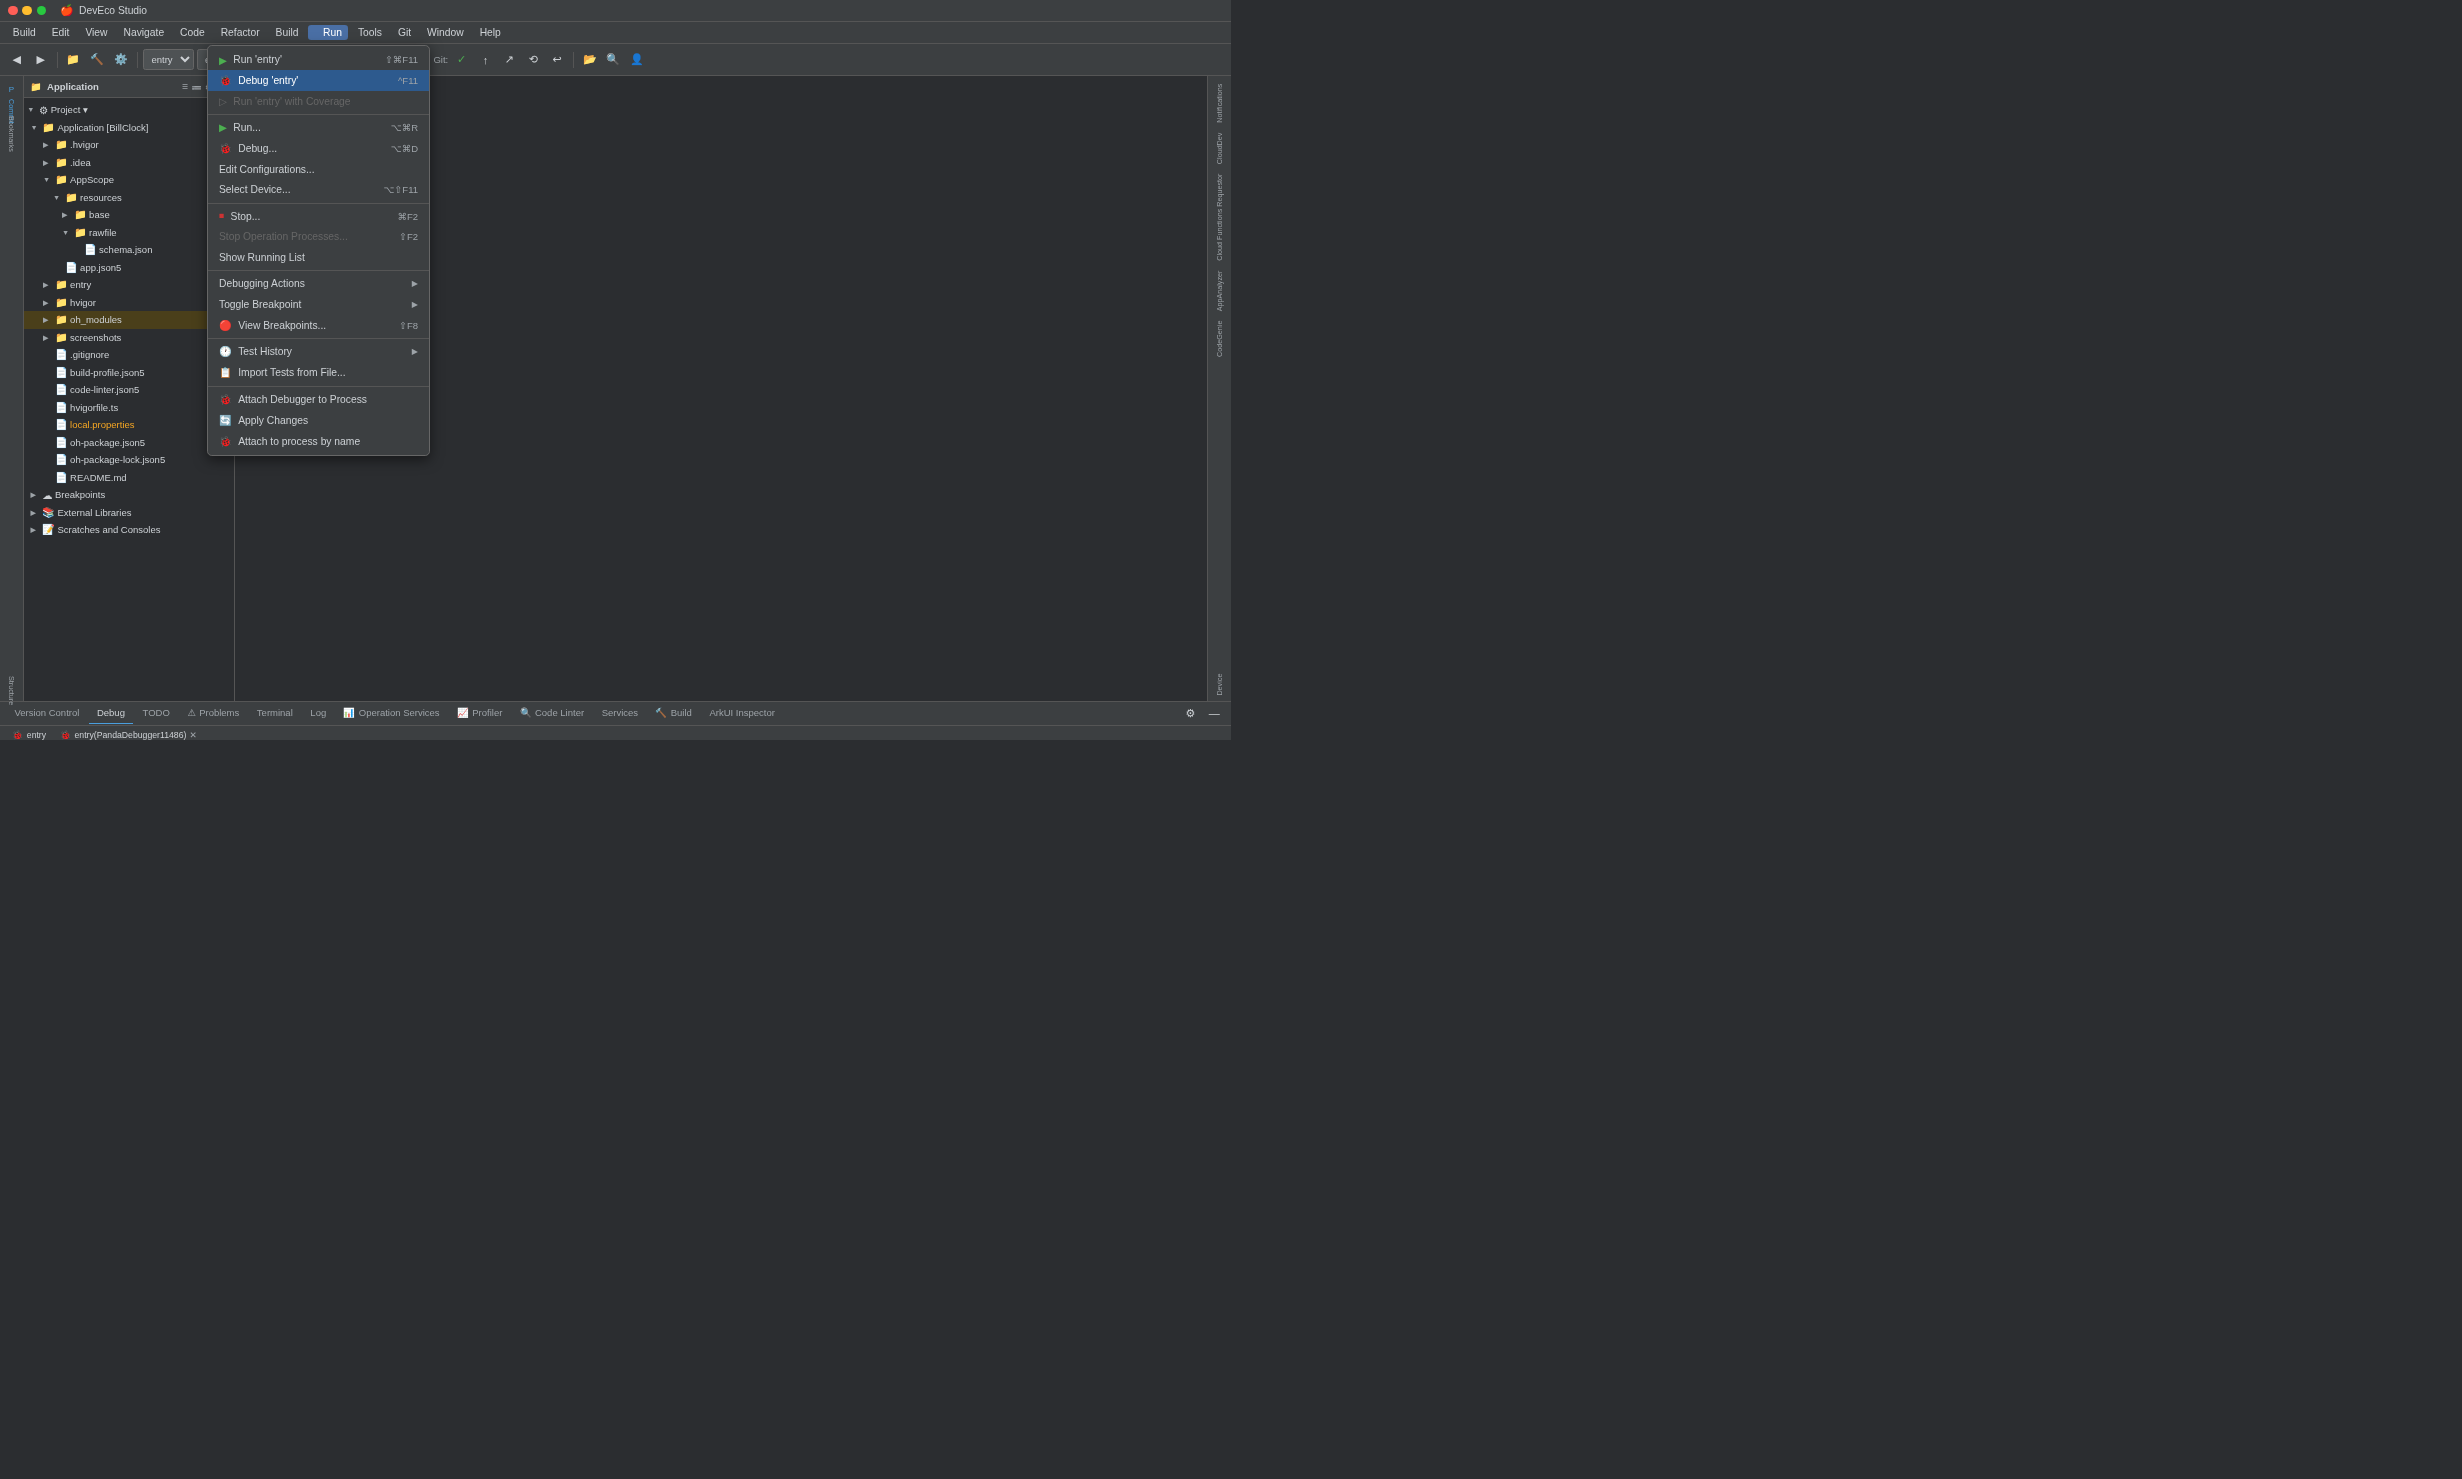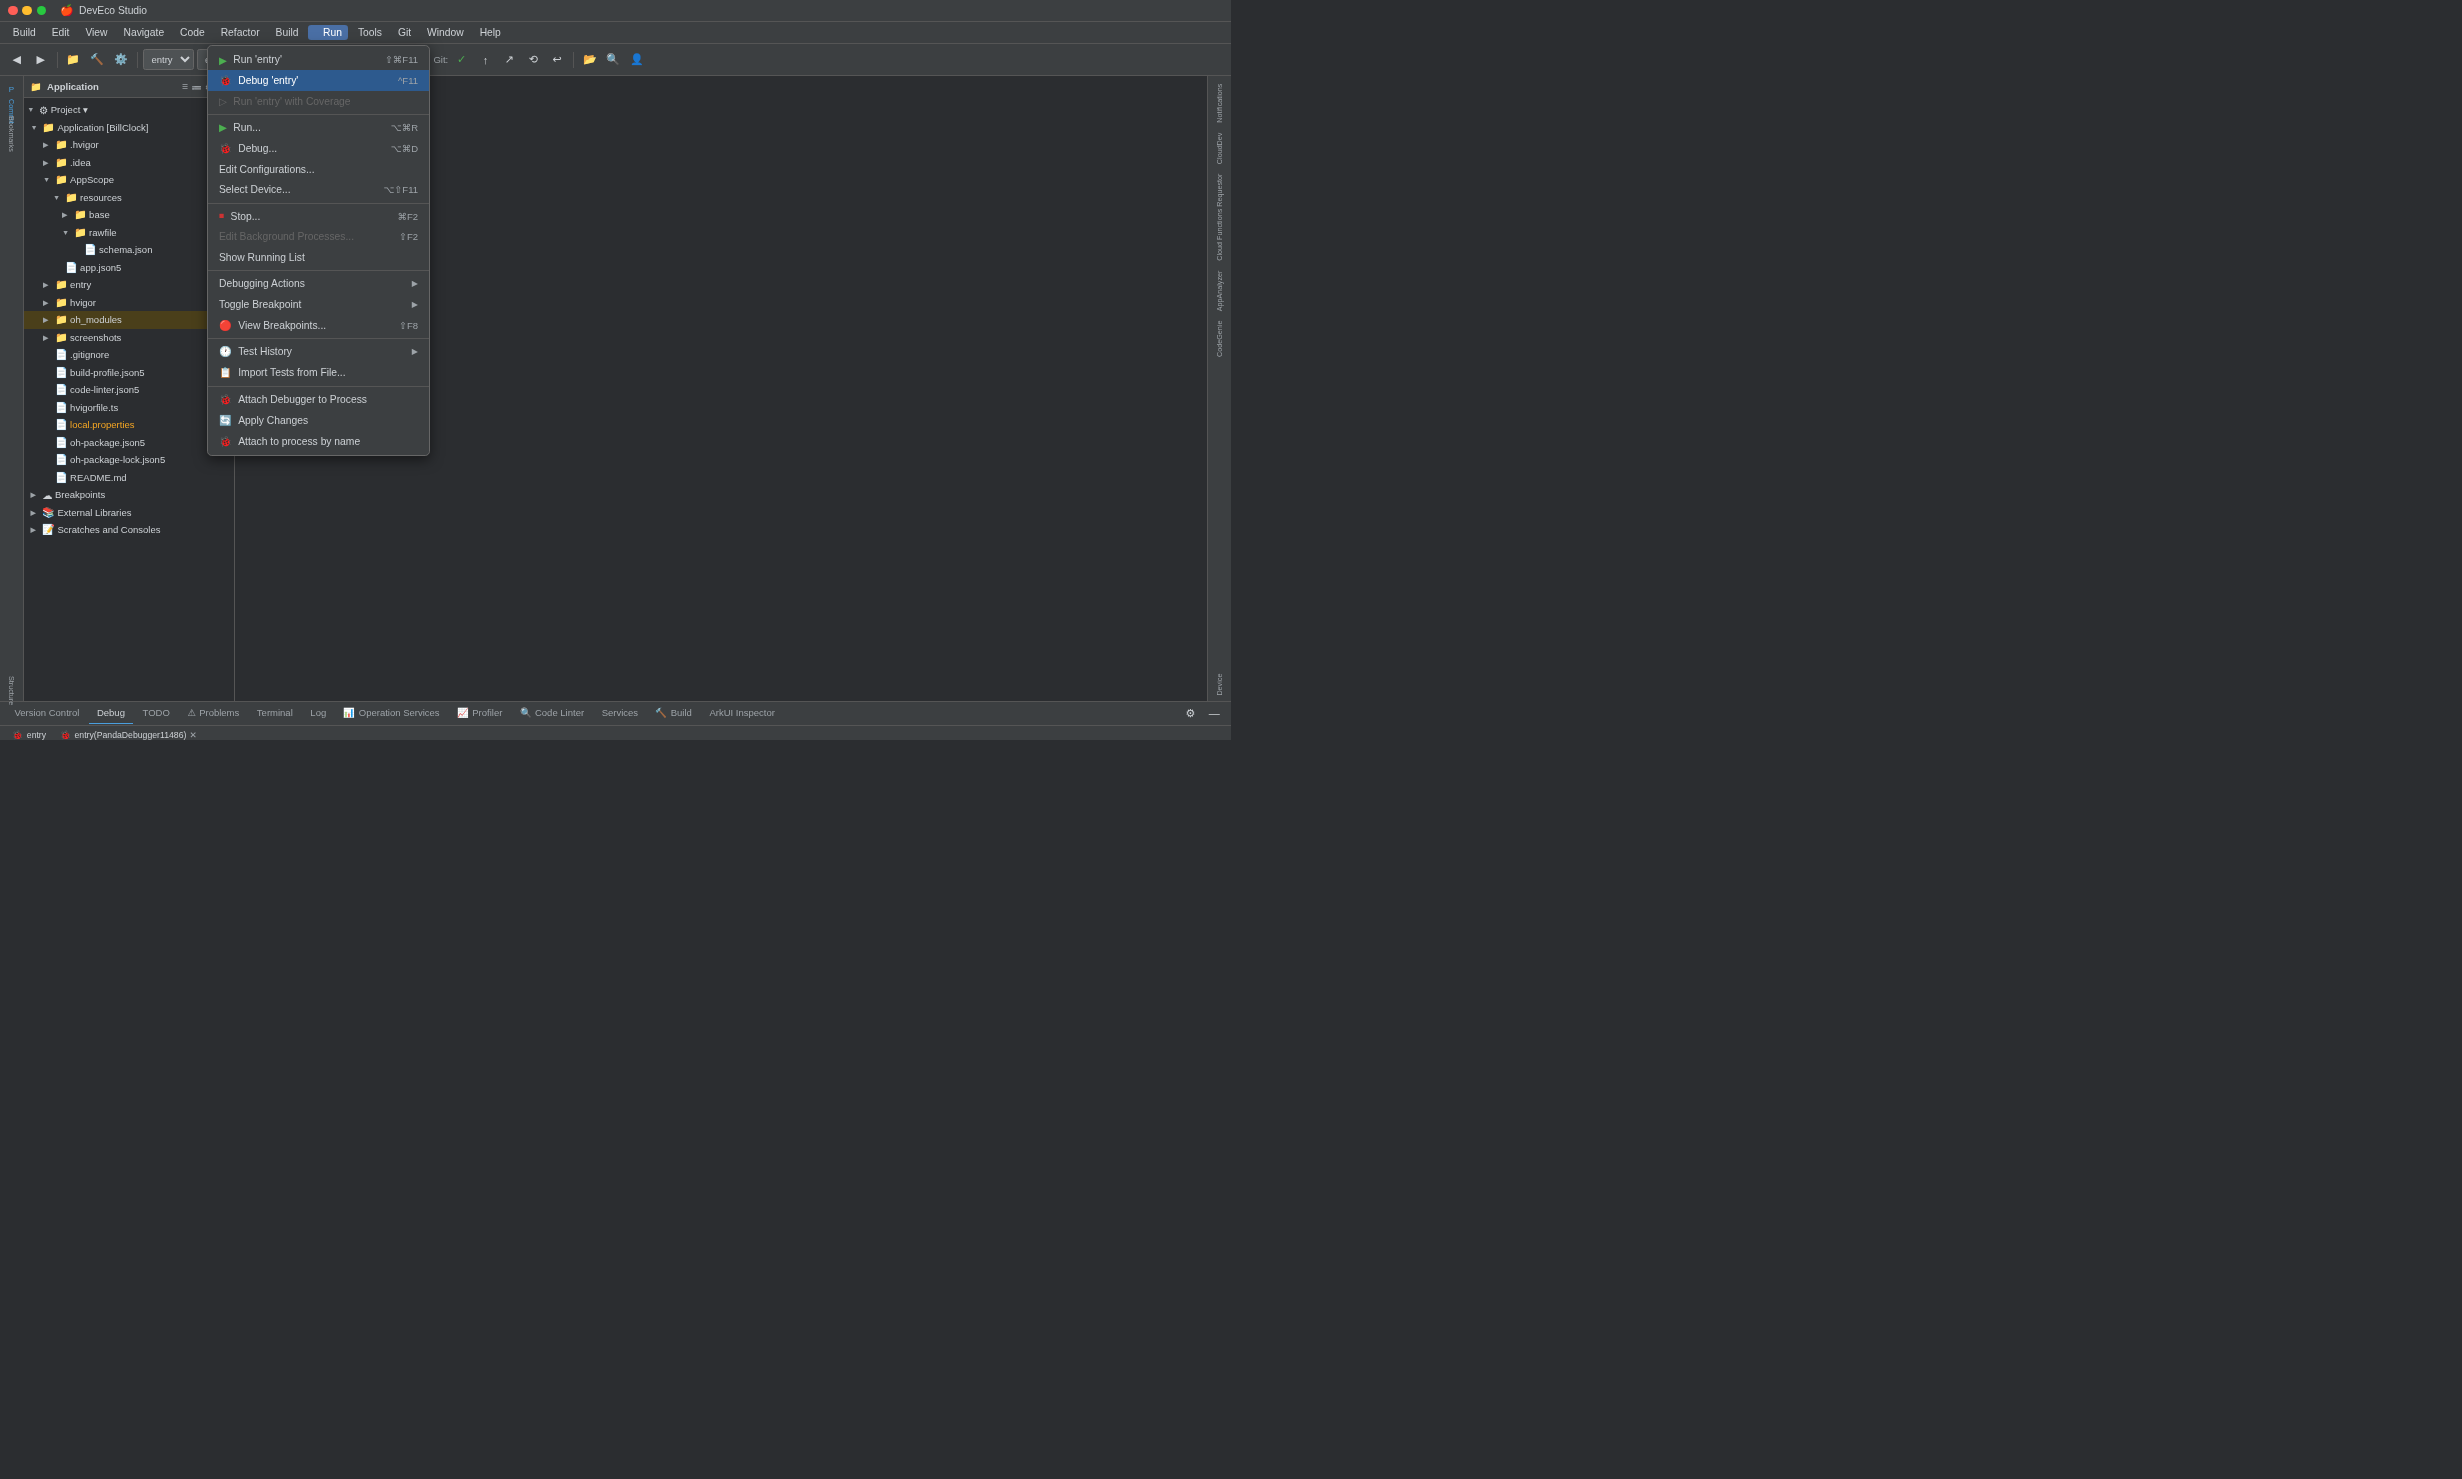--- a/index.html
+++ b/index.html
@@ -735,21 +735,21 @@
     <span>Select Device...</span>
     <span class="dropdown-shortcut">⌥⇧F11</span>
   </div>
   <div class="dropdown-separator"></div>
   <div class="dropdown-item">
     <span style="color:#cc3333;">⏹</span>
     <span>Stop...</span>
     <span class="dropdown-shortcut">⌘F2</span>
   </div>
   <div class="dropdown-item disabled">
-    <span>Edit Background Processes...</span>
+    <span>Stop Operation Processes...</span>
     <span class="dropdown-shortcut">⇧F2</span>
   </div>
   <div class="dropdown-item">
     <span>Show Running List</span>
   </div>
   <div class="dropdown-separator"></div>
   <div class="dropdown-item">
     <span>Debugging Actions</span>
     <span class="dropdown-arrow">▶</span>
   </div>

